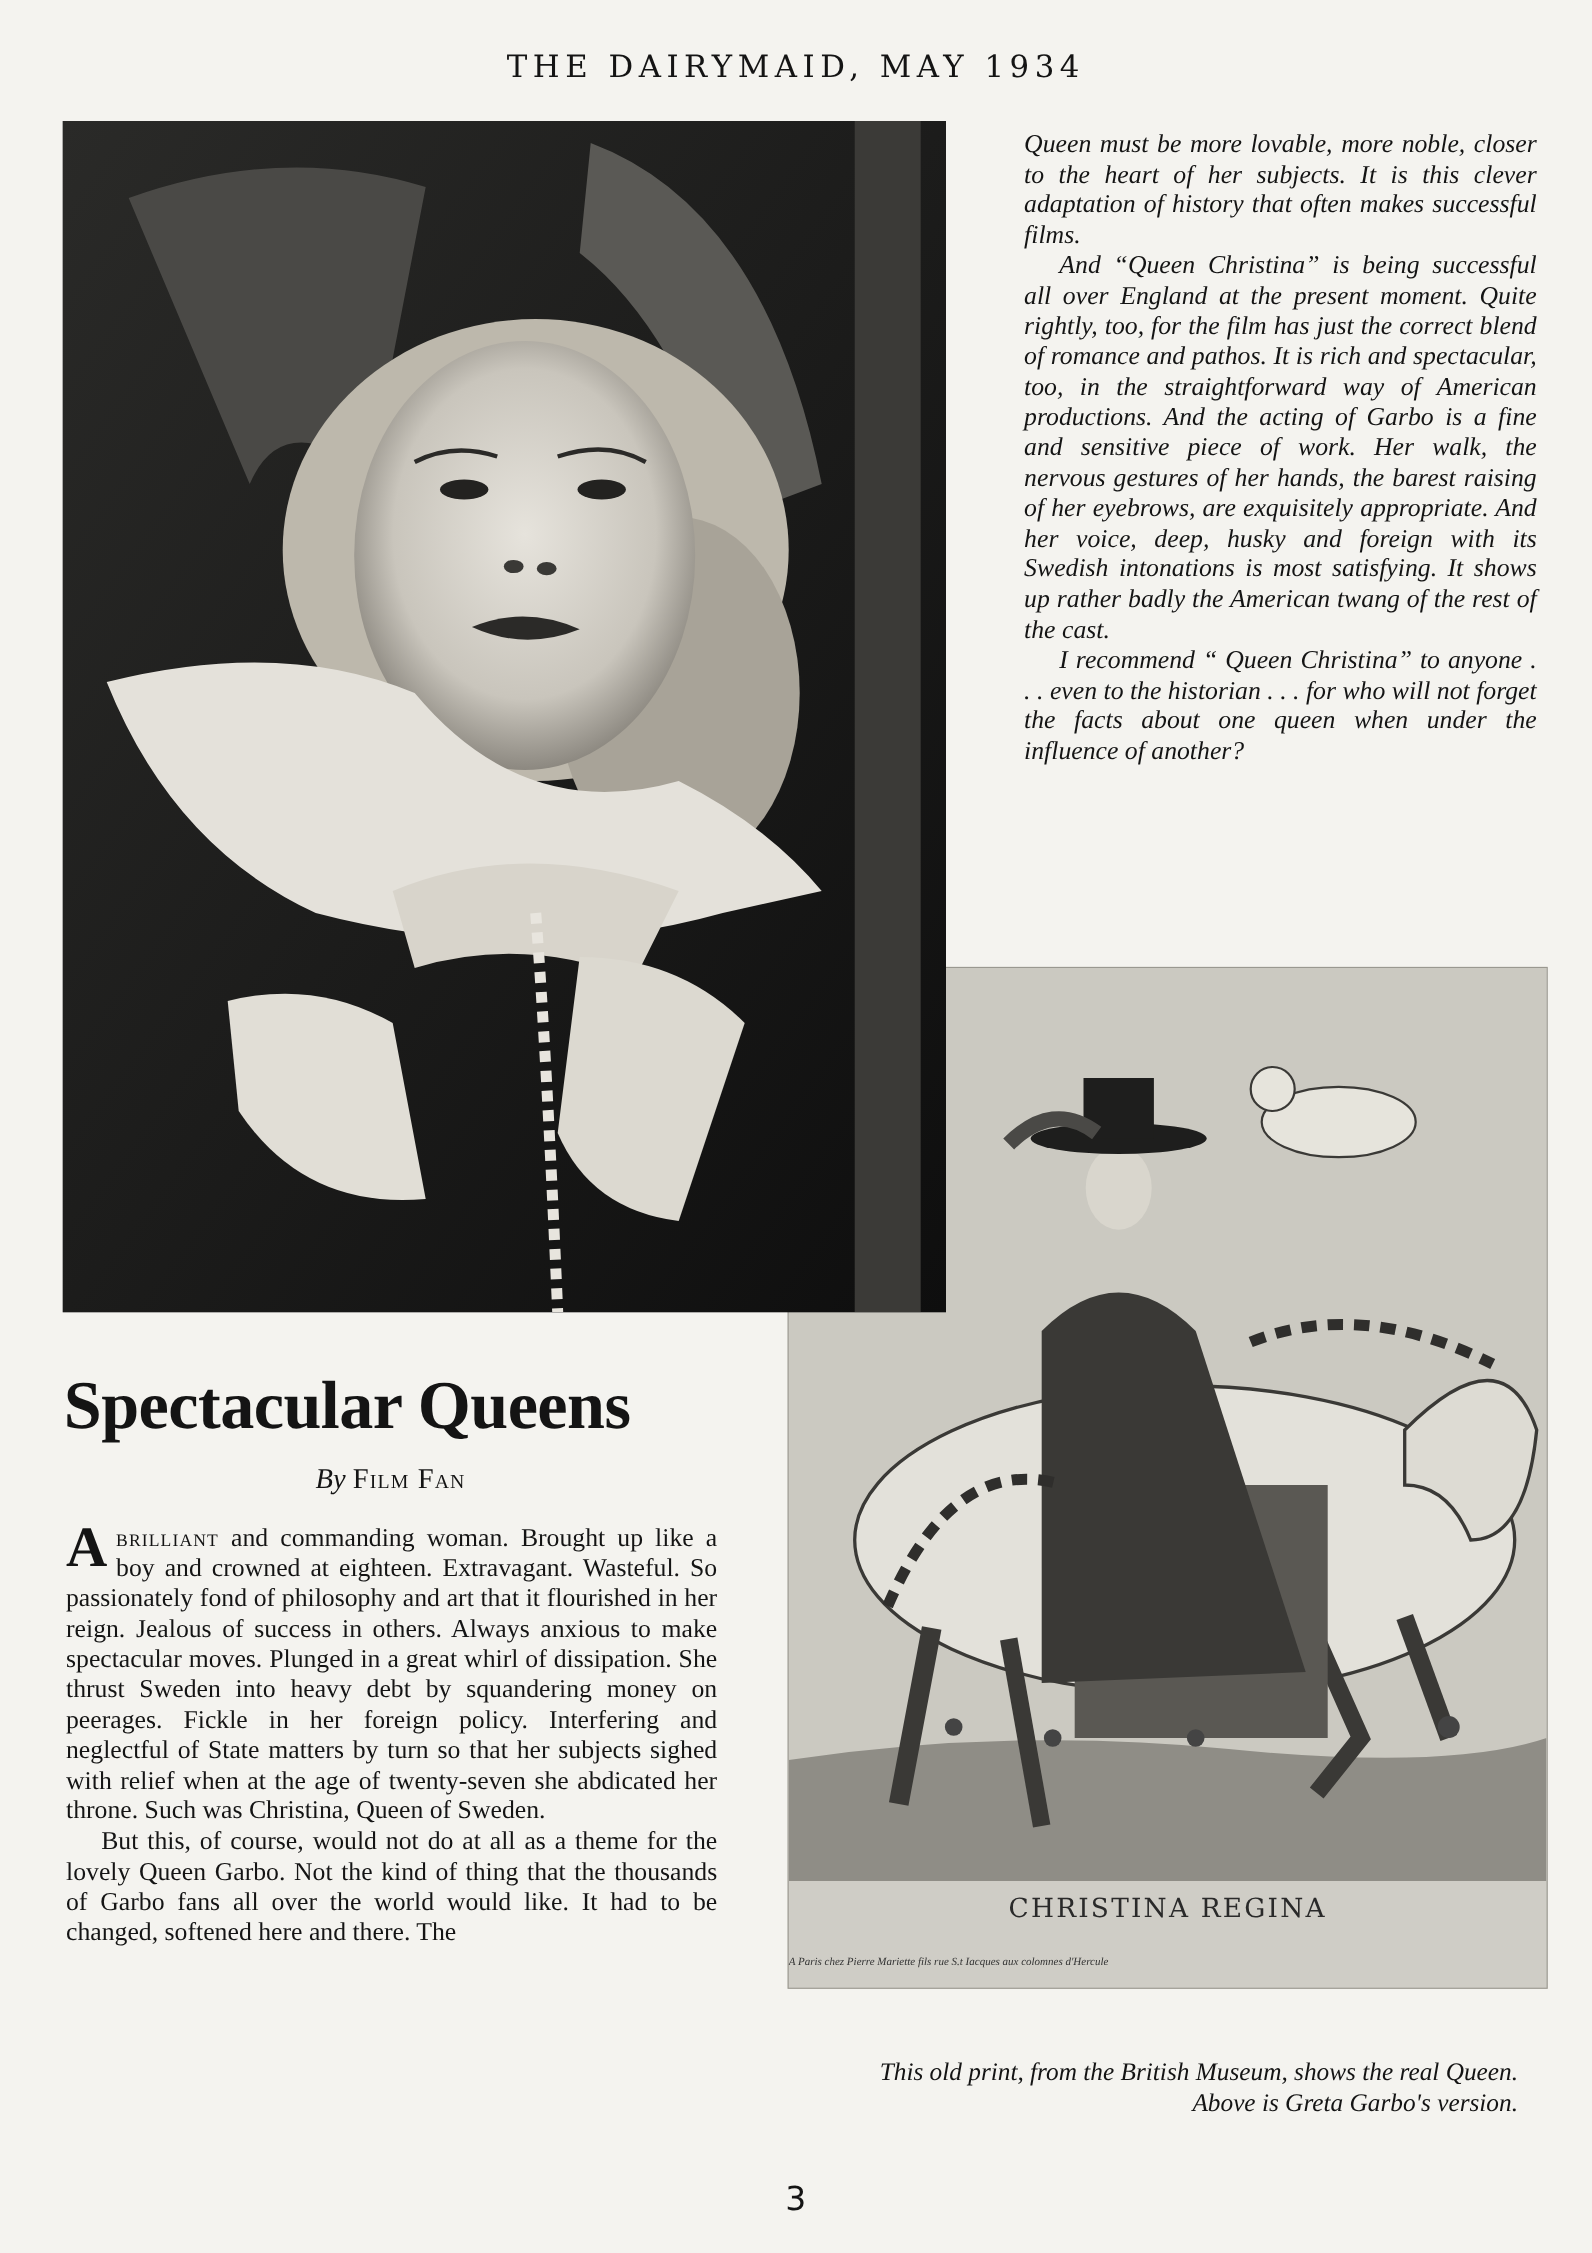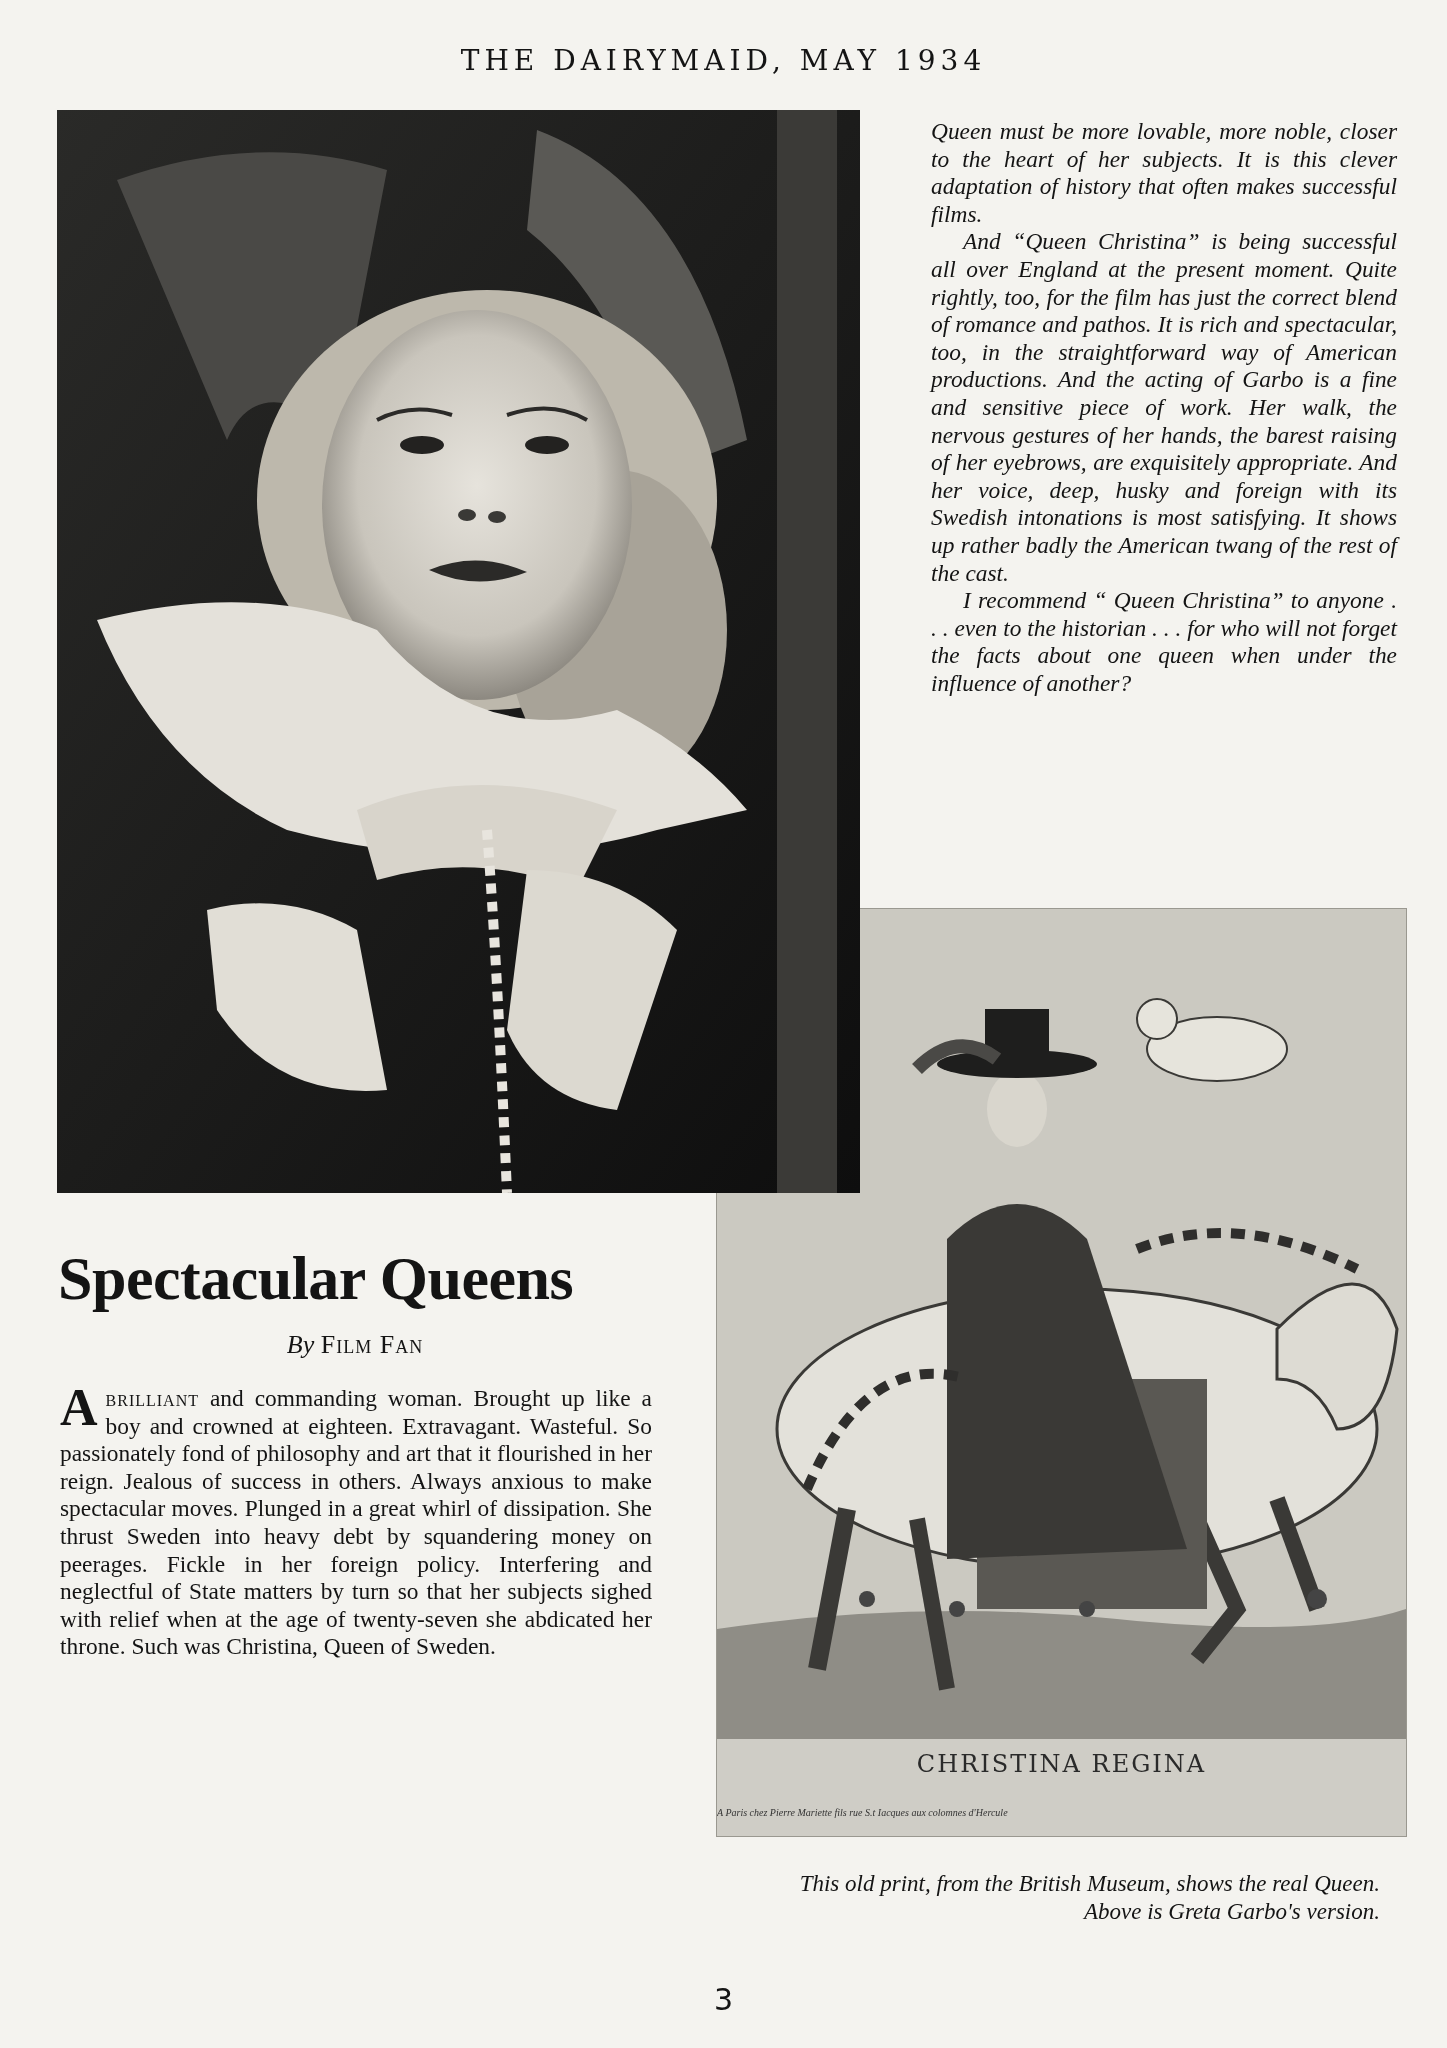--- a/index.html
+++ b/index.html
@@ -16,21 +16,21 @@
       font-family: "DejaVu Serif", serif; font-weight: normal;
     }
     
     .photo {
       position: absolute; left: 57px; top: 110px; width: 803px; height: 1083px;
       background: #141414; overflow: hidden; z-index: 3;
     }
     .photo svg { width: 100%; height: 100%; display: block; }
     
     .engraving {
-      position: absolute; left: 716px; top: 908px; width: 689px; height: 927px;
+      position: absolute; left: 716px; top: 879px; width: 689px; height: 927px;
       background: #cfcdc6; overflow: hidden; z-index: 2;
       border: 1px solid #9a9890;
     }
     .engraving svg { position: absolute; left: 0; top: 0; width: 689px; height: 830px; }
     .engr-title {
       position: absolute; left: 0; width: 100%; top: 842px; text-align: center;
       font-size: 24px; letter-spacing: 2px; line-height: 26px;
       font-family: "DejaVu Serif", serif; color: #2a2a2a;
     }
     .engr-imprint {
@@ -167,15 +167,16 @@
 </div>
 
 <div class="headline">Spectacular Queens</div>
 <div class="byline">
   <span class="by">By</span>
   <span class="name">Film Fan</span>
 </div>
 
 <div class="col col-left">
   <p><span class="dropcap">A</span><span class="smallcaps">brilliant</span><span> and commanding woman. Brought up like a boy and crowned at eighteen. Extravagant. Wasteful. So pas­sionately fond of philosophy and art that it flourished in her reign. Jealous of success in others. Always anxious to make spectacular moves. Plunged in a great whirl of dissipation. She thrust Sweden into heavy debt by squandering money on peerages. Fickle in her foreign policy. Interfering and neglectful of State matters by turn so that her subjects sighed with relief when at the age of twenty-seven she abdicated her throne. Such was Christina, Queen of Sweden.</span></p>
+  <p class="indent">But this, of course, would not do at all as a theme for the lovely Queen Garbo. Not the kind of thing that the thousands of Garbo fans all over the world would like. It had to be changed, softened here and there. The</p>
 </div>
 
 <div class="page-number">3</div>
 
 </body></html>

